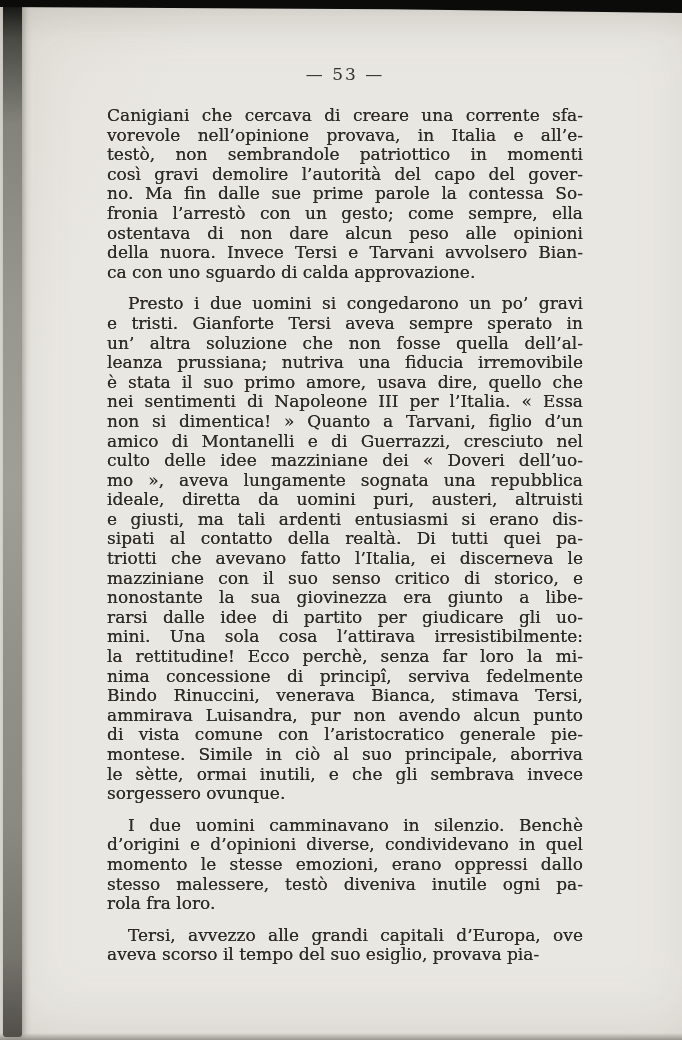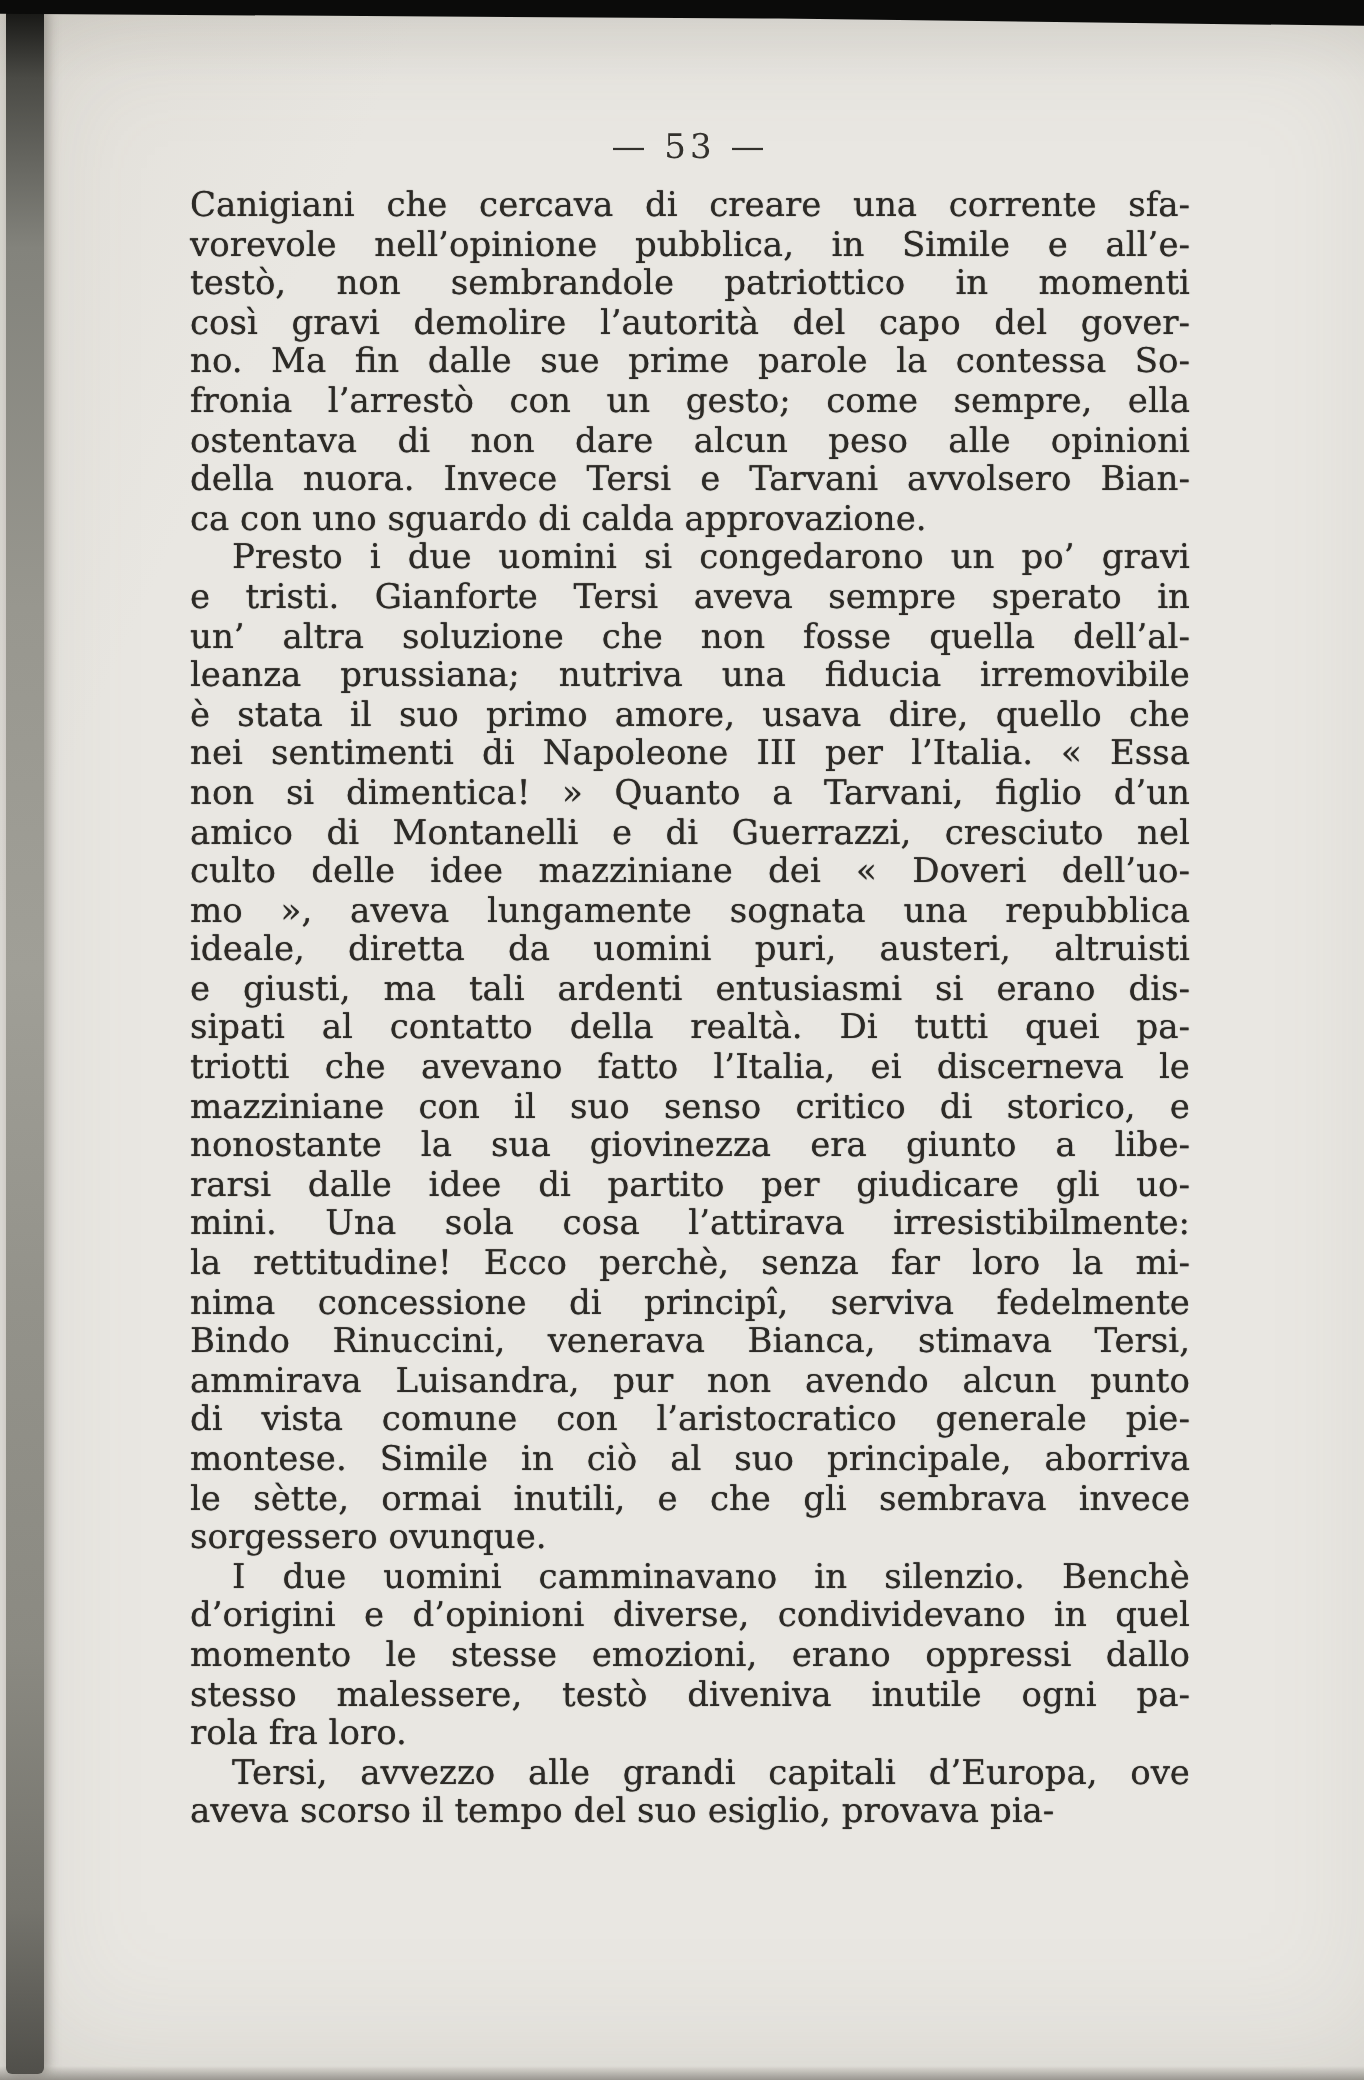--- a/index.html
+++ b/index.html
@@ -79,21 +79,21 @@
     position: absolute;
     top: 94px;
     left: 95px;
     width: 500px;
     z-index: 2;
     color: #2c2a26;
     font-size: 17px;
     line-height: 19.6px;
     text-shadow: 0 0 0.5px rgba(46,44,40,0.85);
   }
-  .para { margin: 0; }
+  .para { margin: 12px; }
   .line {
     text-align: justify;
     text-align-last: justify;
     white-space: normal;
     height: 19.6px;
     overflow: visible;
   }
   .line.last-line { text-align-last: left; }
   .line.indent { text-indent: 21px; }
 </style>
@@ -104,21 +104,21 @@
   <div class="scan-edge-top"></div>
   <div class="binding-shadow-left"></div>
   <div class="page-edge-right"></div>
   <div class="page-edge-bottom"></div>
 
   <div class="page-number-header">— 53 —</div>
 
   <div class="text-block" id="text-block">
       <div class="para">
         <div class="line">Canigiani che cercava di creare una corrente sfa-</div>
-        <div class="line">vorevole nell’opinione pubblica, in Simile e all’e-</div>
+        <div class="line">vorevole nell’opinione provava, in Italia e all’e-</div>
         <div class="line">testò, non sembrandole patriottico in momenti</div>
         <div class="line">così gravi demolire l’autorità del capo del gover-</div>
         <div class="line">no. Ma fin dalle sue prime parole la contessa So-</div>
         <div class="line">fronia l’arrestò con un gesto; come sempre, ella</div>
         <div class="line">ostentava di non dare alcun peso alle opinioni</div>
         <div class="line">della nuora. Invece Tersi e Tarvani avvolsero Bian-</div>
         <div class="line last-line">ca con uno sguardo di calda approvazione.</div>
       </div>
       <div class="para">
         <div class="line indent">Presto i due uomini si congedarono un po’ gravi</div>

